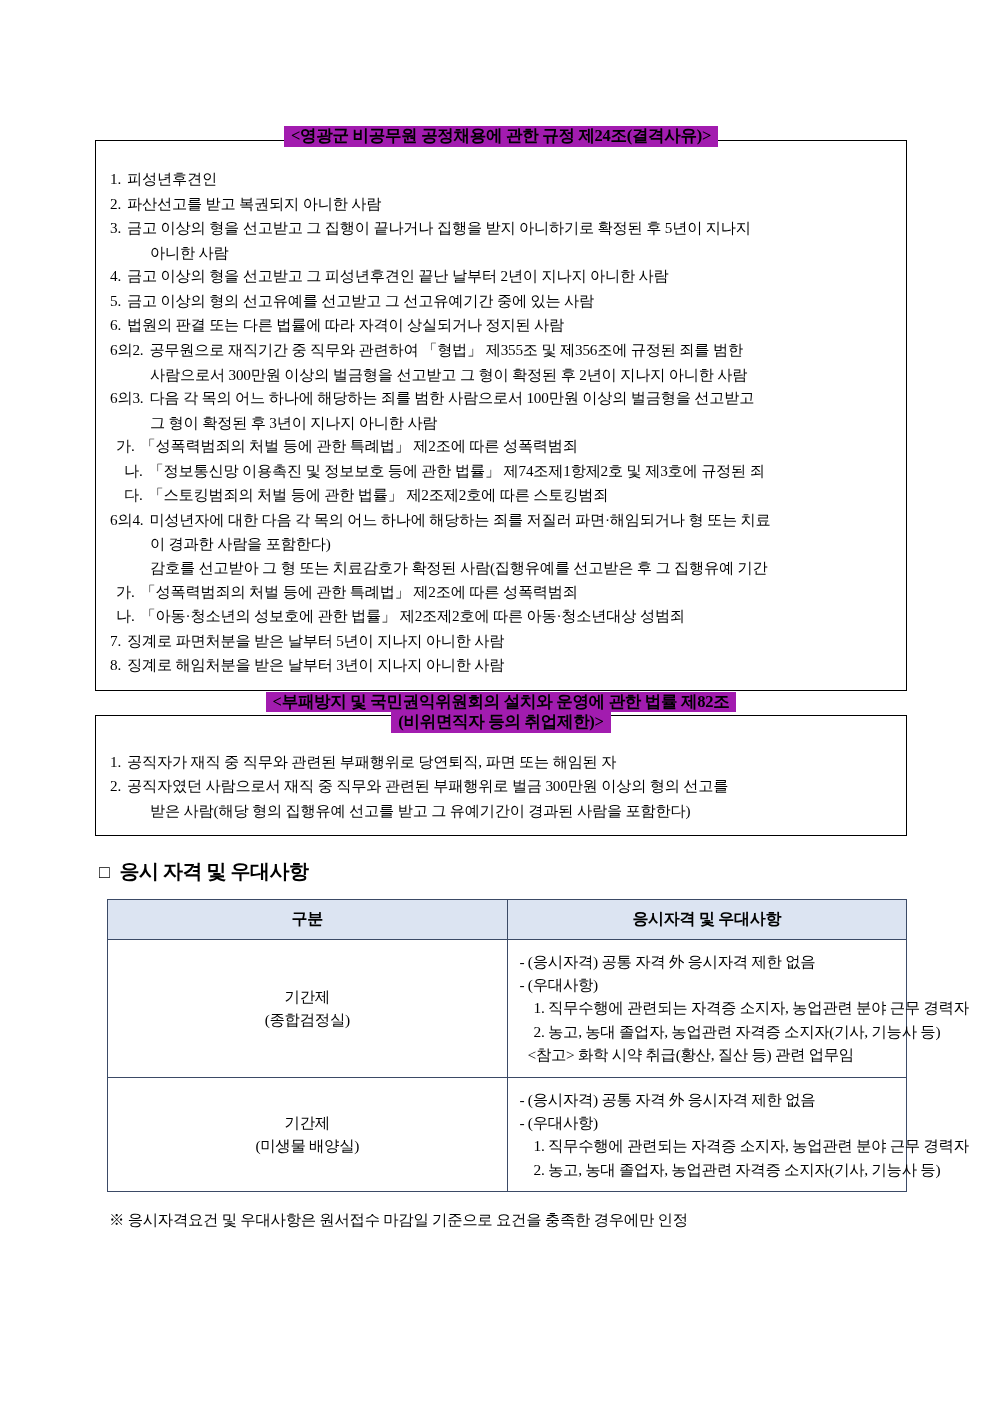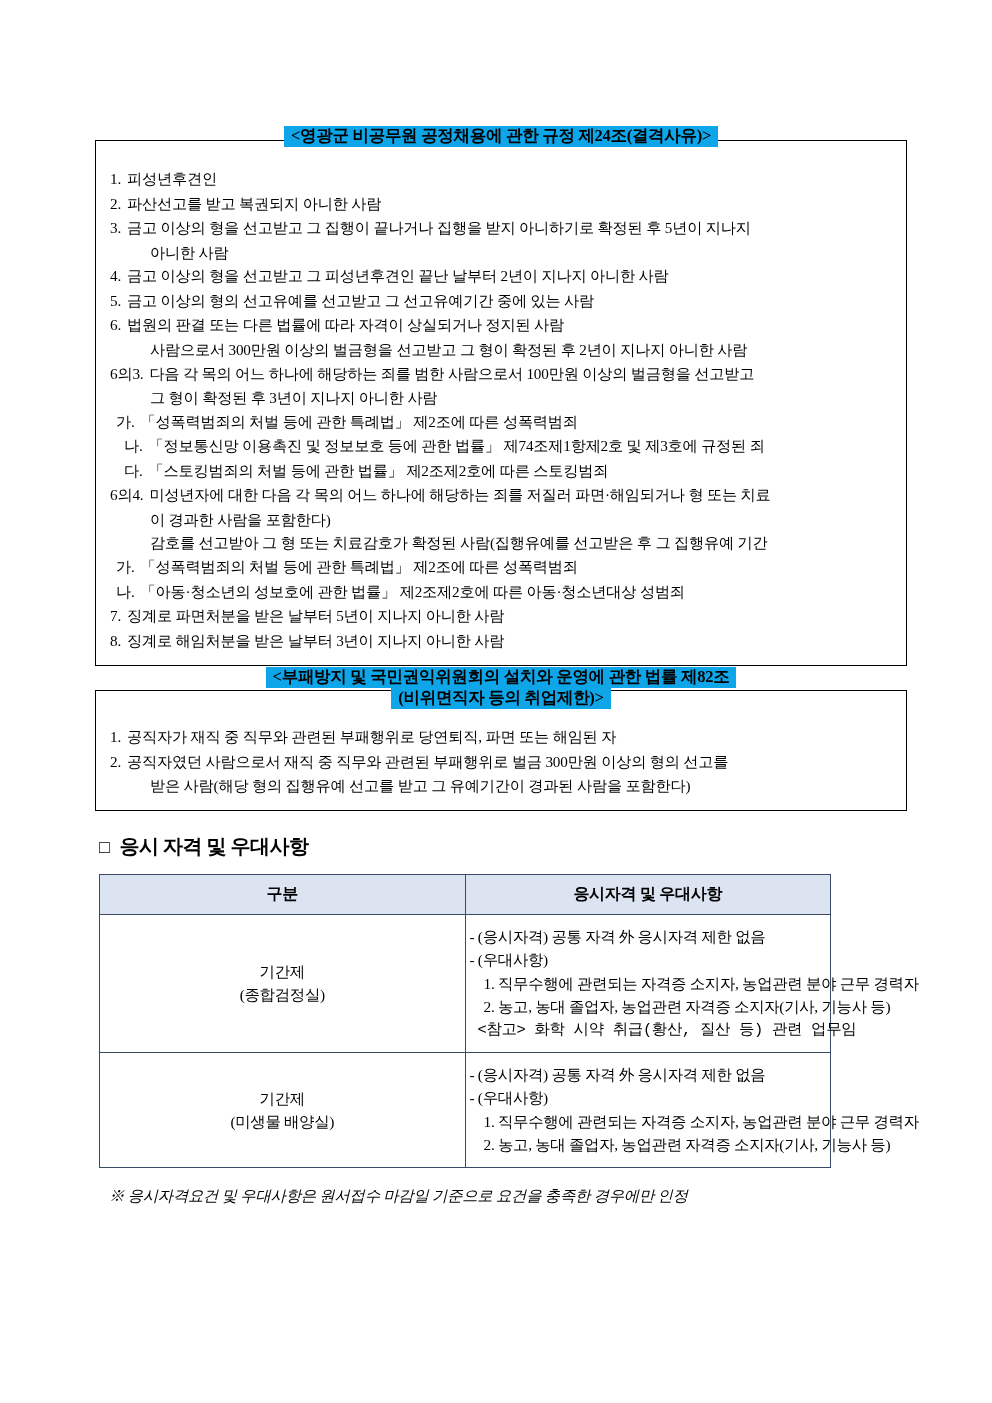--- a/index.html
+++ b/index.html
@@ -38,21 +38,21 @@
     right: 0;
     top: -15px;
     text-align: center;
     font-weight: bold;
     font-size: 16.5px;
     letter-spacing: -0.3px;
     line-height: 1.25;
   }
   .reg-title .tline {
     display: inline-block;
-    background: #0ea5e9;
+    background: #a21caf;
     padding: 0 7px;
   }
   .reg-title.two-line {
     top: -24px;
   }
   .reg-body {
     padding: 26px 14px 12px 14px;
     font-size: 15.2px;
     line-height: 1.55;
     letter-spacing: -0.2px;
@@ -87,22 +87,22 @@
     letter-spacing: -0.5px;
   }
   .sec-heading .box-glyph {
     font-size: 18px;
     margin-right: 10px;
   }
 
   
   table.qual {
     border-collapse: collapse;
-    width: 732px;
-    margin-left: 4px;
+    width: 800px;
+    margin-left: 12px;
     table-layout: fixed;
   }
   table.qual th, table.qual td {
     border: 1px solid #3b4a66;
     padding: 15px 9px;
     font-size: 15.4px;
     vertical-align: middle;
     letter-spacing: -0.3px;
   }
   table.qual thead th {
@@ -112,34 +112,33 @@
     font-size: 16px;
     padding: 9px 4px;
   }
   table.qual td.cat {
     text-align: center;
     width: 150px;
     line-height: 1.5;
   }
   table.qual td.detail {
     line-height: 1.52;
-    padding: 10px 4px;
+    padding: 10px 12px;
   }
   .d-line { white-space: nowrap; }
   .d-line.ind { padding-left: 14px; }
-  .d-line.ind-note { padding-left: 8px; font-family: Liberation Mono, monospace; }
+  .d-line.ind-note { padding-left: 8px; }
 
   
   .footnote {
     margin-top: 16px;
     margin-left: 14px;
     font-size: 15.4px;
     line-height: 1.6;
     letter-spacing: -0.3px;
-    font-style: italic;
   }
   .footnote .fn-cont {
     padding-left: 28px;
   }
 </style>
 </head>
 <body>
 
 <div class="page">
 
@@ -167,20 +166,24 @@
           <span class="num">4.</span>
           <span class="txt">금고 이상의 형을 선고받고 그 피성년후견인 끝난 날부터 2년이 지나지 아니한 사람</span>
         </div>
         <div class="item">
           <span class="num">5.</span>
           <span class="txt">금고 이상의 형의 선고유예를 선고받고 그 선고유예기간 중에 있는 사람</span>
         </div>
         <div class="item">
           <span class="num">6.</span>
           <span class="txt">법원의 판결 또는 다른 법률에 따라 자격이 상실되거나 정지된 사람</span>
+        </div>
+        <div class="item">
+          <span class="num">6의2.</span>
+          <span class="txt">공무원으로 재직기간 중 직무와 관련하여 「형법」 제355조 및 제356조에 규정된 죄를 범한</span>
         </div>
         <div class="cont">사람으로서 300만원 이상의 벌금형을 선고받고 그 형이 확정된 후 2년이 지나지 아니한 사람</div>
         <div class="item">
           <span class="num">6의3.</span>
           <span class="txt">다음 각 목의 어느 하나에 해당하는 죄를 범한 사람으로서 100만원 이상의 벌금형을 선고받고</span>
         </div>
         <div class="cont">그 형이 확정된 후 3년이 지나지 아니한 사람</div>
         <div class="item ind1">
           <span class="num">가.</span>
           <span class="txt">「성폭력범죄의 처벌 등에 관한 특례법」 제2조에 따른 성폭력범죄</span>

